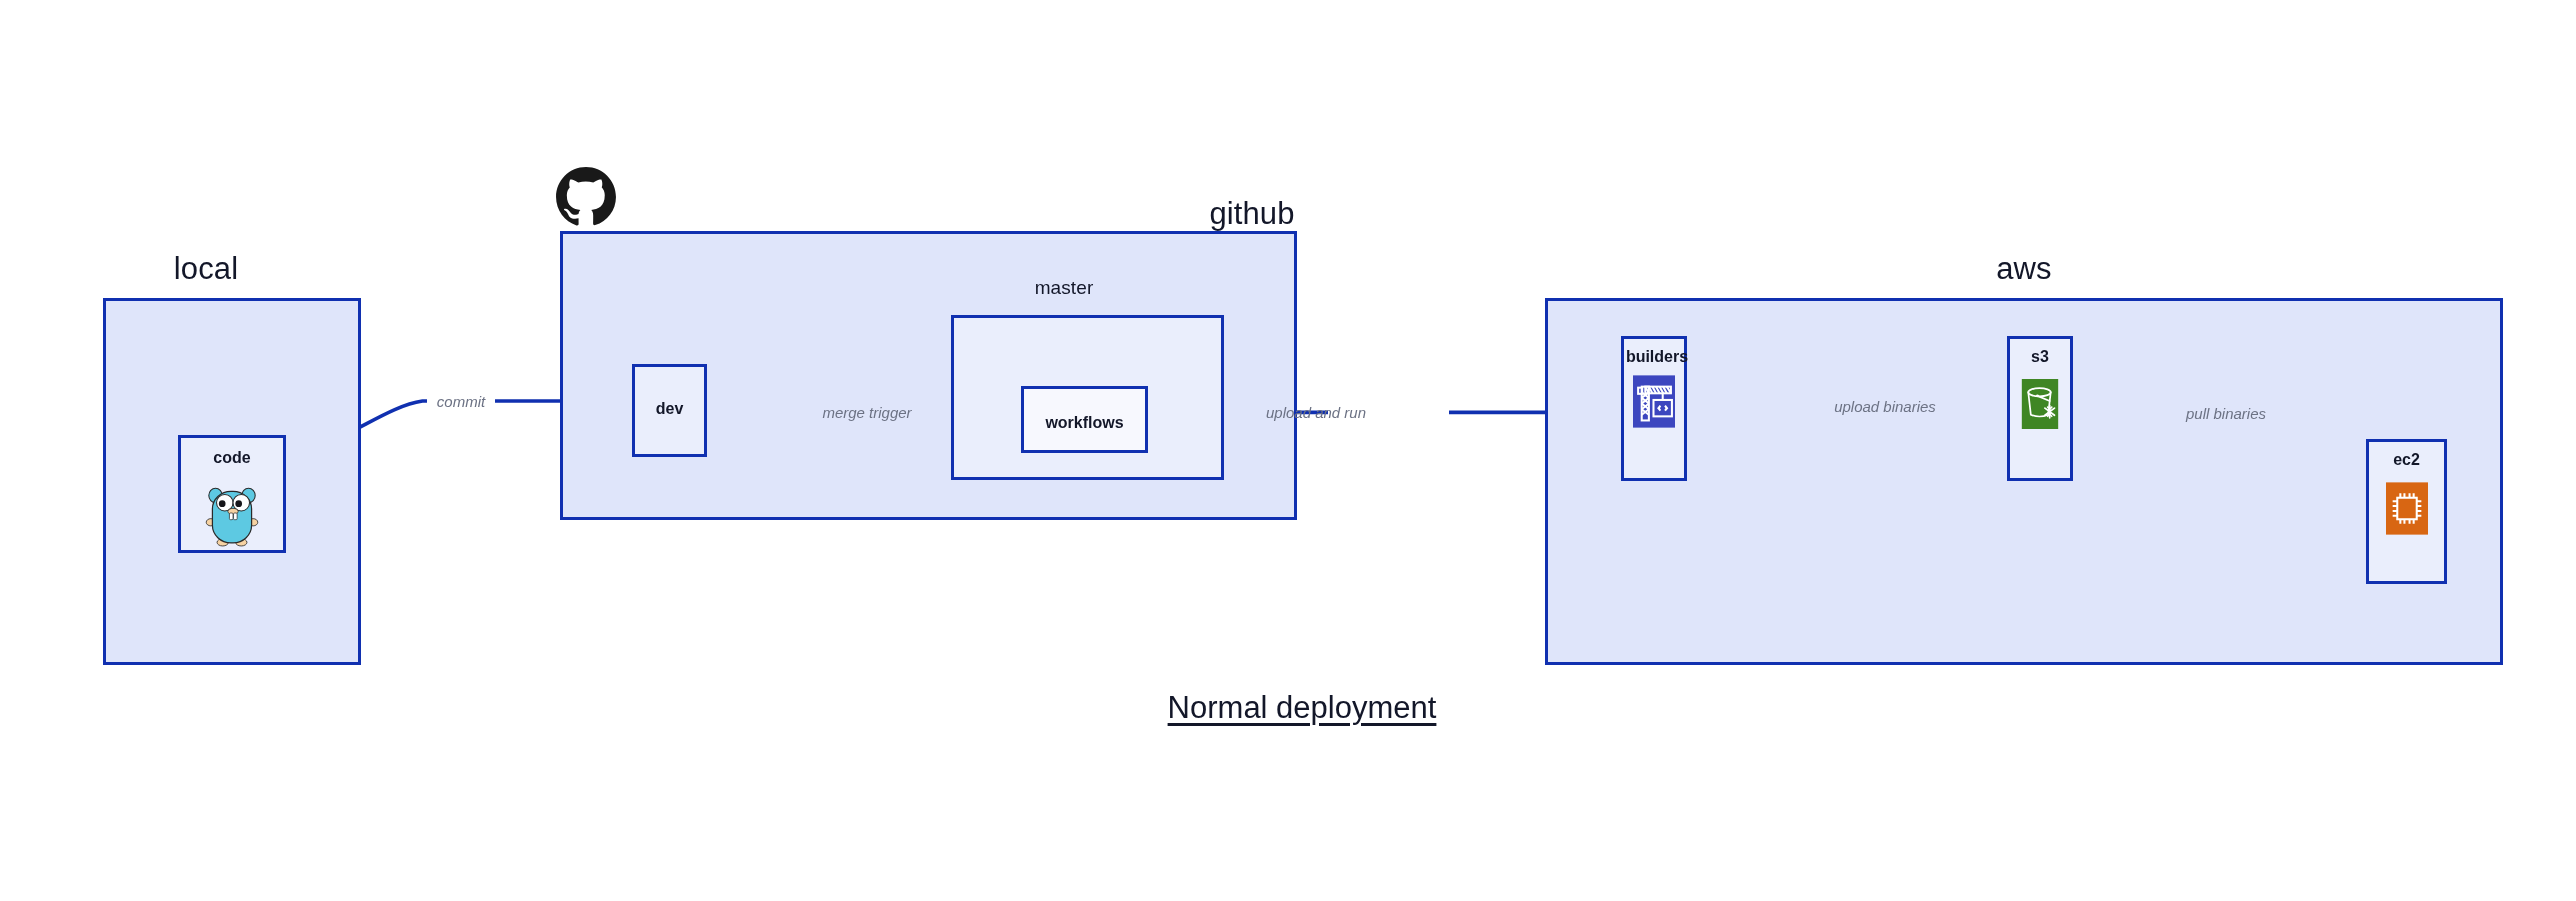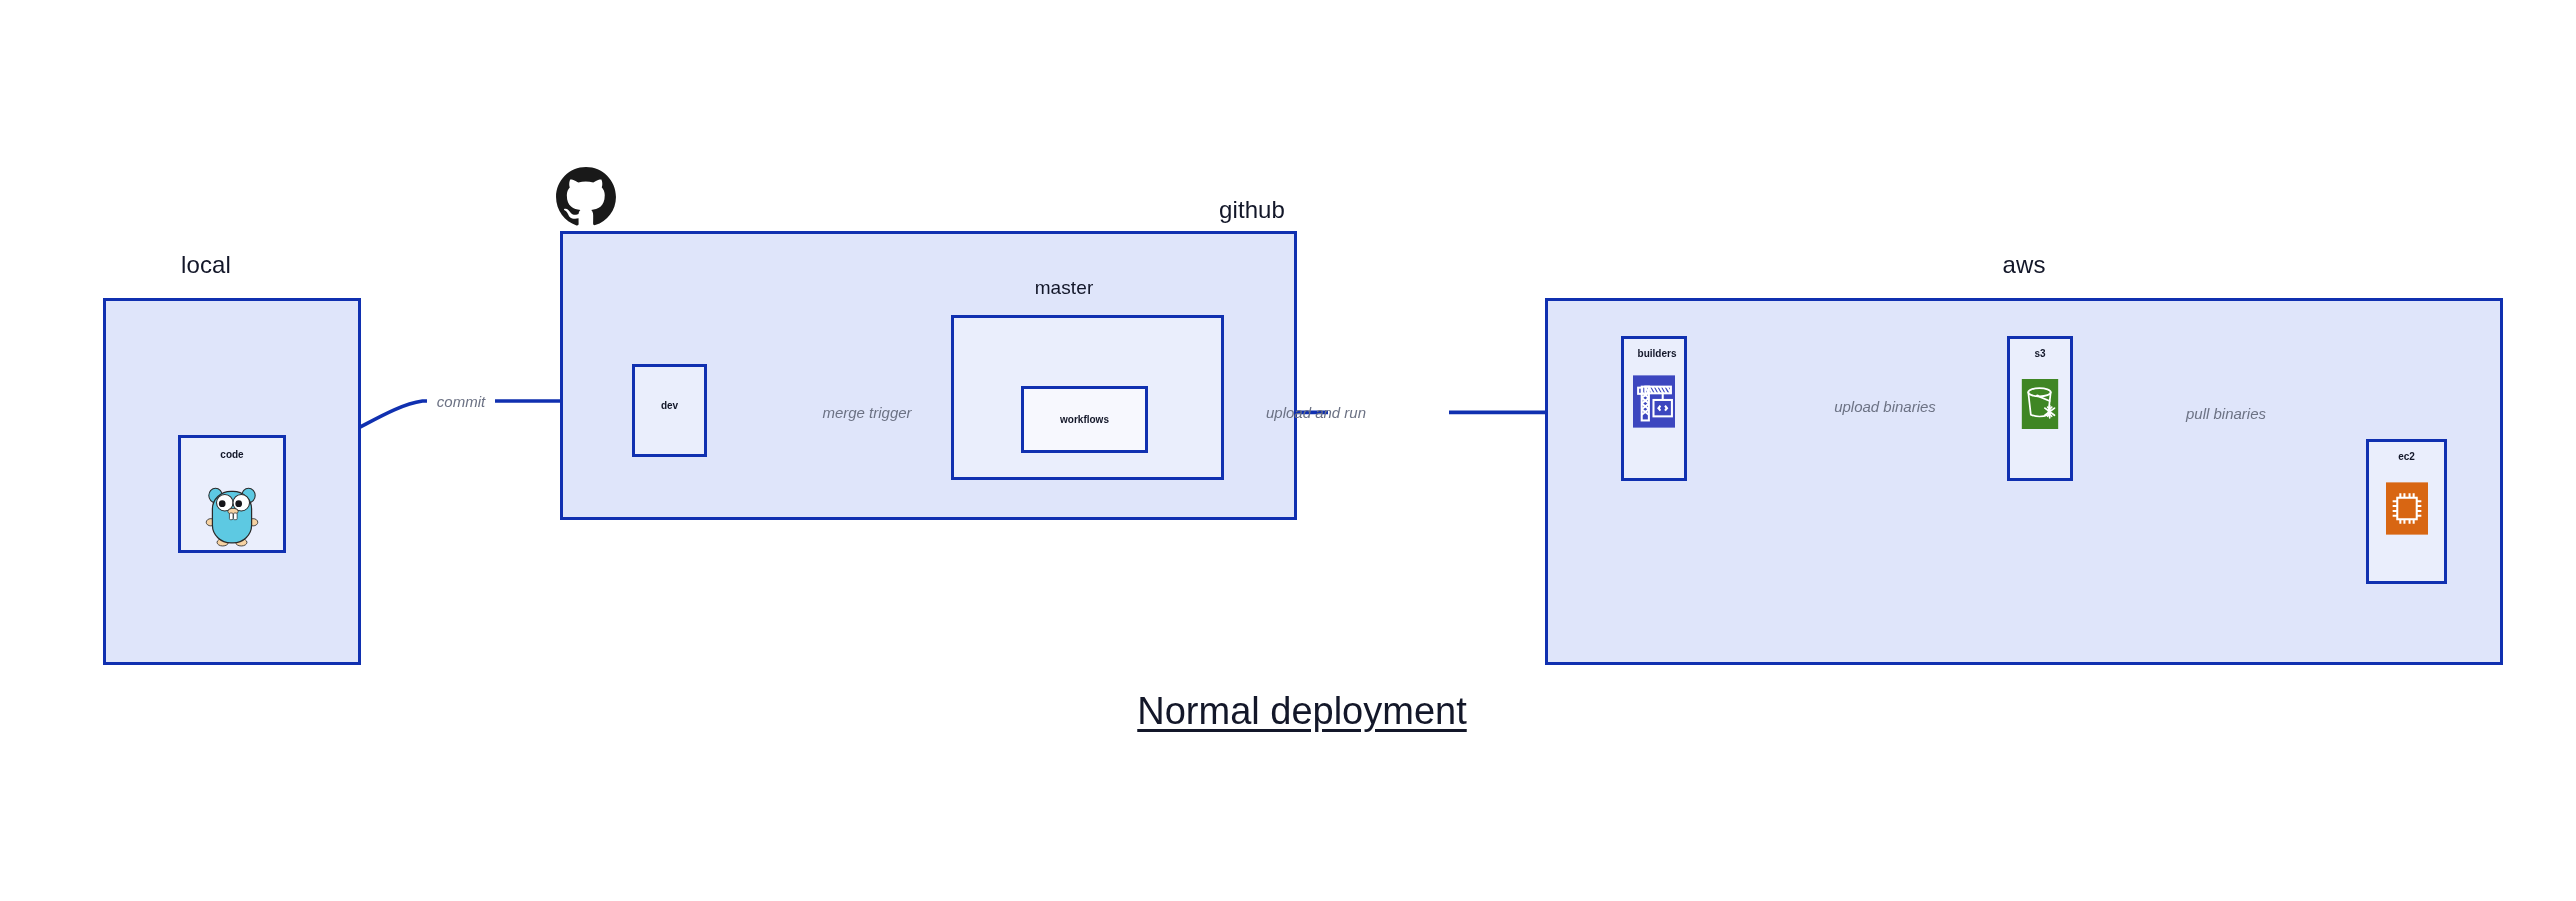--- a/index.html
+++ b/index.html
@@ -31,45 +31,45 @@
     background: #eaeefc;
     border: 3.1px solid #1030b0;
     box-sizing: border-box;
   }
   .node-box.inner-light {
     background: #f7f8fe;
   }
   .group-label {
     position: absolute;
     color: #131729;
-    font-size: 24px;
+    font-size: 31px;
     font-weight: 400;
     white-space: nowrap;
     letter-spacing: 0.1px;
   }
   .node-label {
     position: absolute;
     color: #131729;
-    font-size: 10px;
+    font-size: 16px;
     font-weight: 700;
     white-space: nowrap;
     text-align: center;
   }
   .edge-label {
     position: absolute;
     color: #6c7284;
     font-size: 15px;
     font-style: italic;
     white-space: nowrap;
     background: transparent;
   }
   .diagram-title {
     position: absolute;
     color: #131729;
-    font-size: 38px;
+    font-size: 31px;
     font-weight: 400;
     text-decoration: underline;
     text-underline-offset: 5.2px;
     white-space: nowrap;
   }
   .icon-wrap {
     position: absolute;
   }
   svg.edges {
     position: absolute;

